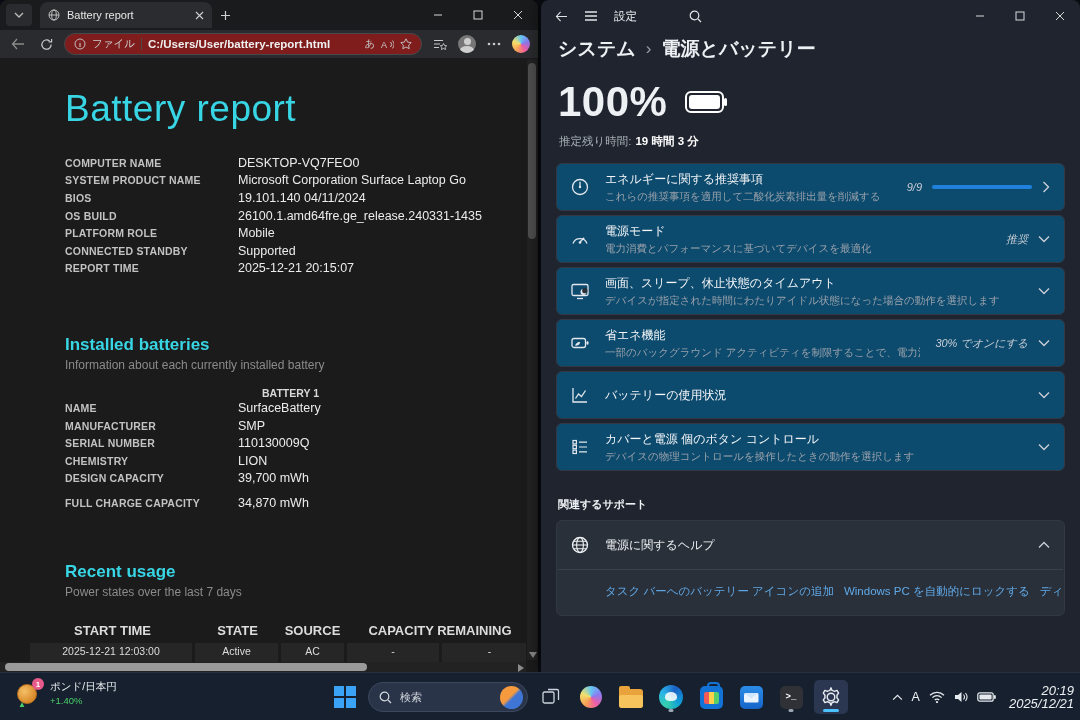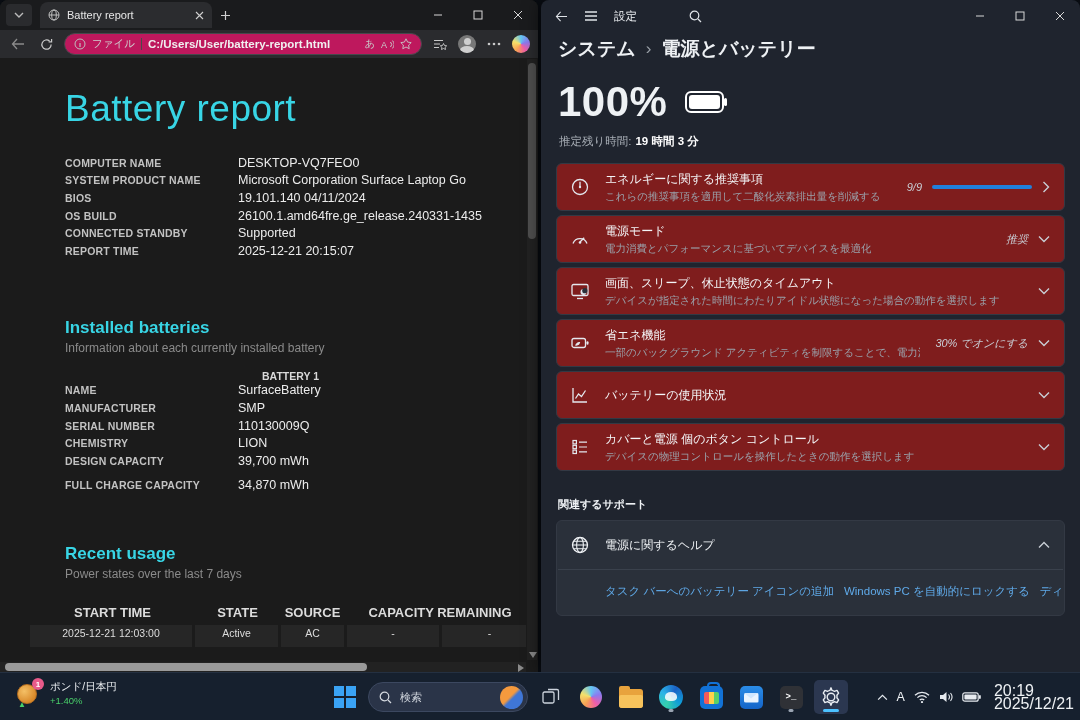--- a/index.html
+++ b/index.html
@@ -15,21 +15,21 @@
     display:flex; align-items:center; justify-content:center; color:#bbb; }
   .tab { margin-left:8px; width:172px; height:26px; background:#2b2c2f; border-radius:8px 8px 0 0;
     display:flex; align-items:center; padding:0 8px; gap:7px; color:#e6e6e6; font-size:11px; }
   .tab .title { flex:1; white-space:nowrap; overflow:hidden; }
   .newtab { margin-left:8px; color:#cfcfcf; }
   .win-controls { margin-left:auto; display:flex; height:100%; }
   .win-btn { width:40px; height:100%; display:flex; align-items:center; justify-content:center; color:#d8d8d8; }
   .toolbar { height:28px; background:#2a2b2e; display:flex; align-items:center; padding:0 8px; gap:8px; }
   .tb-ic { color:#c9c9c9; display:flex; align-items:center; justify-content:center; width:20px; }
   .tb-ic.dim { color:#8a8a8a; }
-  .addr { flex:1; height:22px; background:#be185d; border:1px solid #47484c; border-radius:12px;
+  .addr { flex:1; height:22px; background:#7f1d1d; border:1px solid #47484c; border-radius:12px;
     display:flex; align-items:center; padding:0 9px; gap:6px; min-width:0; }
   .addr .scheme { color:#cfcfcf; font-size:10.5px; }
   .addr .sep { width:1px; height:12px; background:#4a4a4a; }
   .addr .url { color:#f0f0f0; font-size:11.5px; font-weight:700; flex:1; white-space:nowrap; overflow:hidden; }
   .addr .mini { color:#c9c9c9; font-size:10px; display:flex; align-items:center; }
   .avatar { width:18px; height:18px; border-radius:50%; background:#777; position:relative; overflow:hidden; }
   .avatar::before { content:""; position:absolute; left:5.5px; top:3px; width:7px; height:7px; border-radius:50%; background:#cfcfcf; }
   .avatar::after { content:""; position:absolute; left:2px; top:11px; width:14px; height:8px; border-radius:50%; background:#cfcfcf; }
   .copilot-orb { width:18px; height:18px; border-radius:50%;
     background:conic-gradient(#63c7f2,#8a7bf0,#ef5da8,#f7a055,#f3e06a,#63c7f2); }
@@ -71,21 +71,21 @@
   .s-app-title { font-size:11.5px; color:#eef1f4; }
   .s-search-ic { margin-left:36px; color:#dfe3e8; }
   .breadcrumb { padding:4px 0 0 17px; display:flex; align-items:center; gap:10px;
     font-size:19px; font-weight:700; }
   .breadcrumb .sep { color:#9aa0a8; font-weight:400; font-size:17px; }
   .pct-row { padding:16px 0 0 17px; display:flex; align-items:center; gap:18px; }
   .pct { font-size:42px; font-weight:700; letter-spacing:.5px; }
   .est { padding:8px 0 0 18px; font-size:11.5px; color:#a7adb5; }
   .est b { color:#fff; margin-left:4px; }
   .cards { padding:14px 15px 0 15px; }
-  .card { height:48px; background:#7f1d1d; border:1px solid #333944; border-radius:6px;
+  .card { height:48px; background:#0c4a6e; border:1px solid #333944; border-radius:6px;
     margin-bottom:4px; display:flex; align-items:center; padding:0 14px 0 13px; gap:15px; }
   .card .cicon { color:#e4e8ee; flex:0 0 20px; }
   .ctext { min-width:0; }
   .ctitle { font-size:12px; color:#f4f6f8; white-space:nowrap; overflow:hidden; }
   .csub { font-size:10.5px; color:#9aa1aa; margin-top:2px; white-space:nowrap; overflow:hidden; }
   .cright { margin-left:auto; display:flex; align-items:center; gap:10px; flex:0 0 auto; }
   .cval { font-size:11px; color:#c9ced5; white-space:nowrap;font-style:italic; }
   .pbar { width:100px; height:4px; border-radius:2px; background:#2080dc; }
   .chev { color:#c9ced5; }
   .rel-label { padding:22px 0 8px 17px; font-size:11px; font-weight:700; }
@@ -144,21 +144,21 @@
     background:#eaf4ff; border-radius:2px; clip-path:polygon(0 0,100% 0,100% 100%,0 100%); }
   .outlook::before { content:""; position:absolute; left:4px; top:7px; width:15px; height:6px;
     background:#cfe6ff; clip-path:polygon(0 0,100% 0,50% 100%); z-index:1; }
   .terminal { width:23px; height:23px; background:#2f3136; border-radius:5px; color:#fff;
     font-family:"Liberation Mono","DejaVu Sans Mono",monospace; font-size:9px; font-weight:700;
     display:flex; align-items:center; justify-content:center; }
   .gear { color:#e8ecf1; }
   .tray { position:absolute; right:6px; top:0; height:48px; display:flex; align-items:center; gap:9px; }
   .tray .t-i { color:#e6eaef; display:flex; align-items:center; }
   .ime { font-size:12.5px; color:#eef1f4; }
-  .clock { text-align:left; font-size:16px; color:#eef1f4; line-height:13px; padding-left:4px; }
+  .clock { text-align:right; font-size:13px; color:#eef1f4; line-height:13px; padding-left:4px;font-style:italic; }
 </style>
 </head>
 <body>
 
 <div class="browser">
   <div class="tabstrip">
     <div class="tab-search">
       <svg width="10" height="10" viewBox="0 0 10 10">
           <path d="M1 3 l4 4 4-4" fill="none" stroke="currentColor" stroke-width="1.4"></path>
         </svg>
@@ -266,20 +266,24 @@
           <span class="lbl">SYSTEM PRODUCT NAME</span>
           <span class="val">Microsoft Corporation Surface Laptop Go</span>
         </div>
       <div class="irow">
           <span class="lbl">BIOS</span>
           <span class="val">19.101.140 04/11/2024</span>
         </div>
       <div class="irow">
           <span class="lbl">OS BUILD</span>
           <span class="val">26100.1.amd64fre.ge_release.240331-1435</span>
+        </div>
+      <div class="irow">
+          <span class="lbl">PLATFORM ROLE</span>
+          <span class="val">Mobile</span>
         </div>
       <div class="irow">
           <span class="lbl">CONNECTED STANDBY</span>
           <span class="val">Supported</span>
         </div>
       <div class="irow">
           <span class="lbl">REPORT TIME</span>
           <span class="val">2025-12-21 20:15:07</span>
         </div>
     </div>

